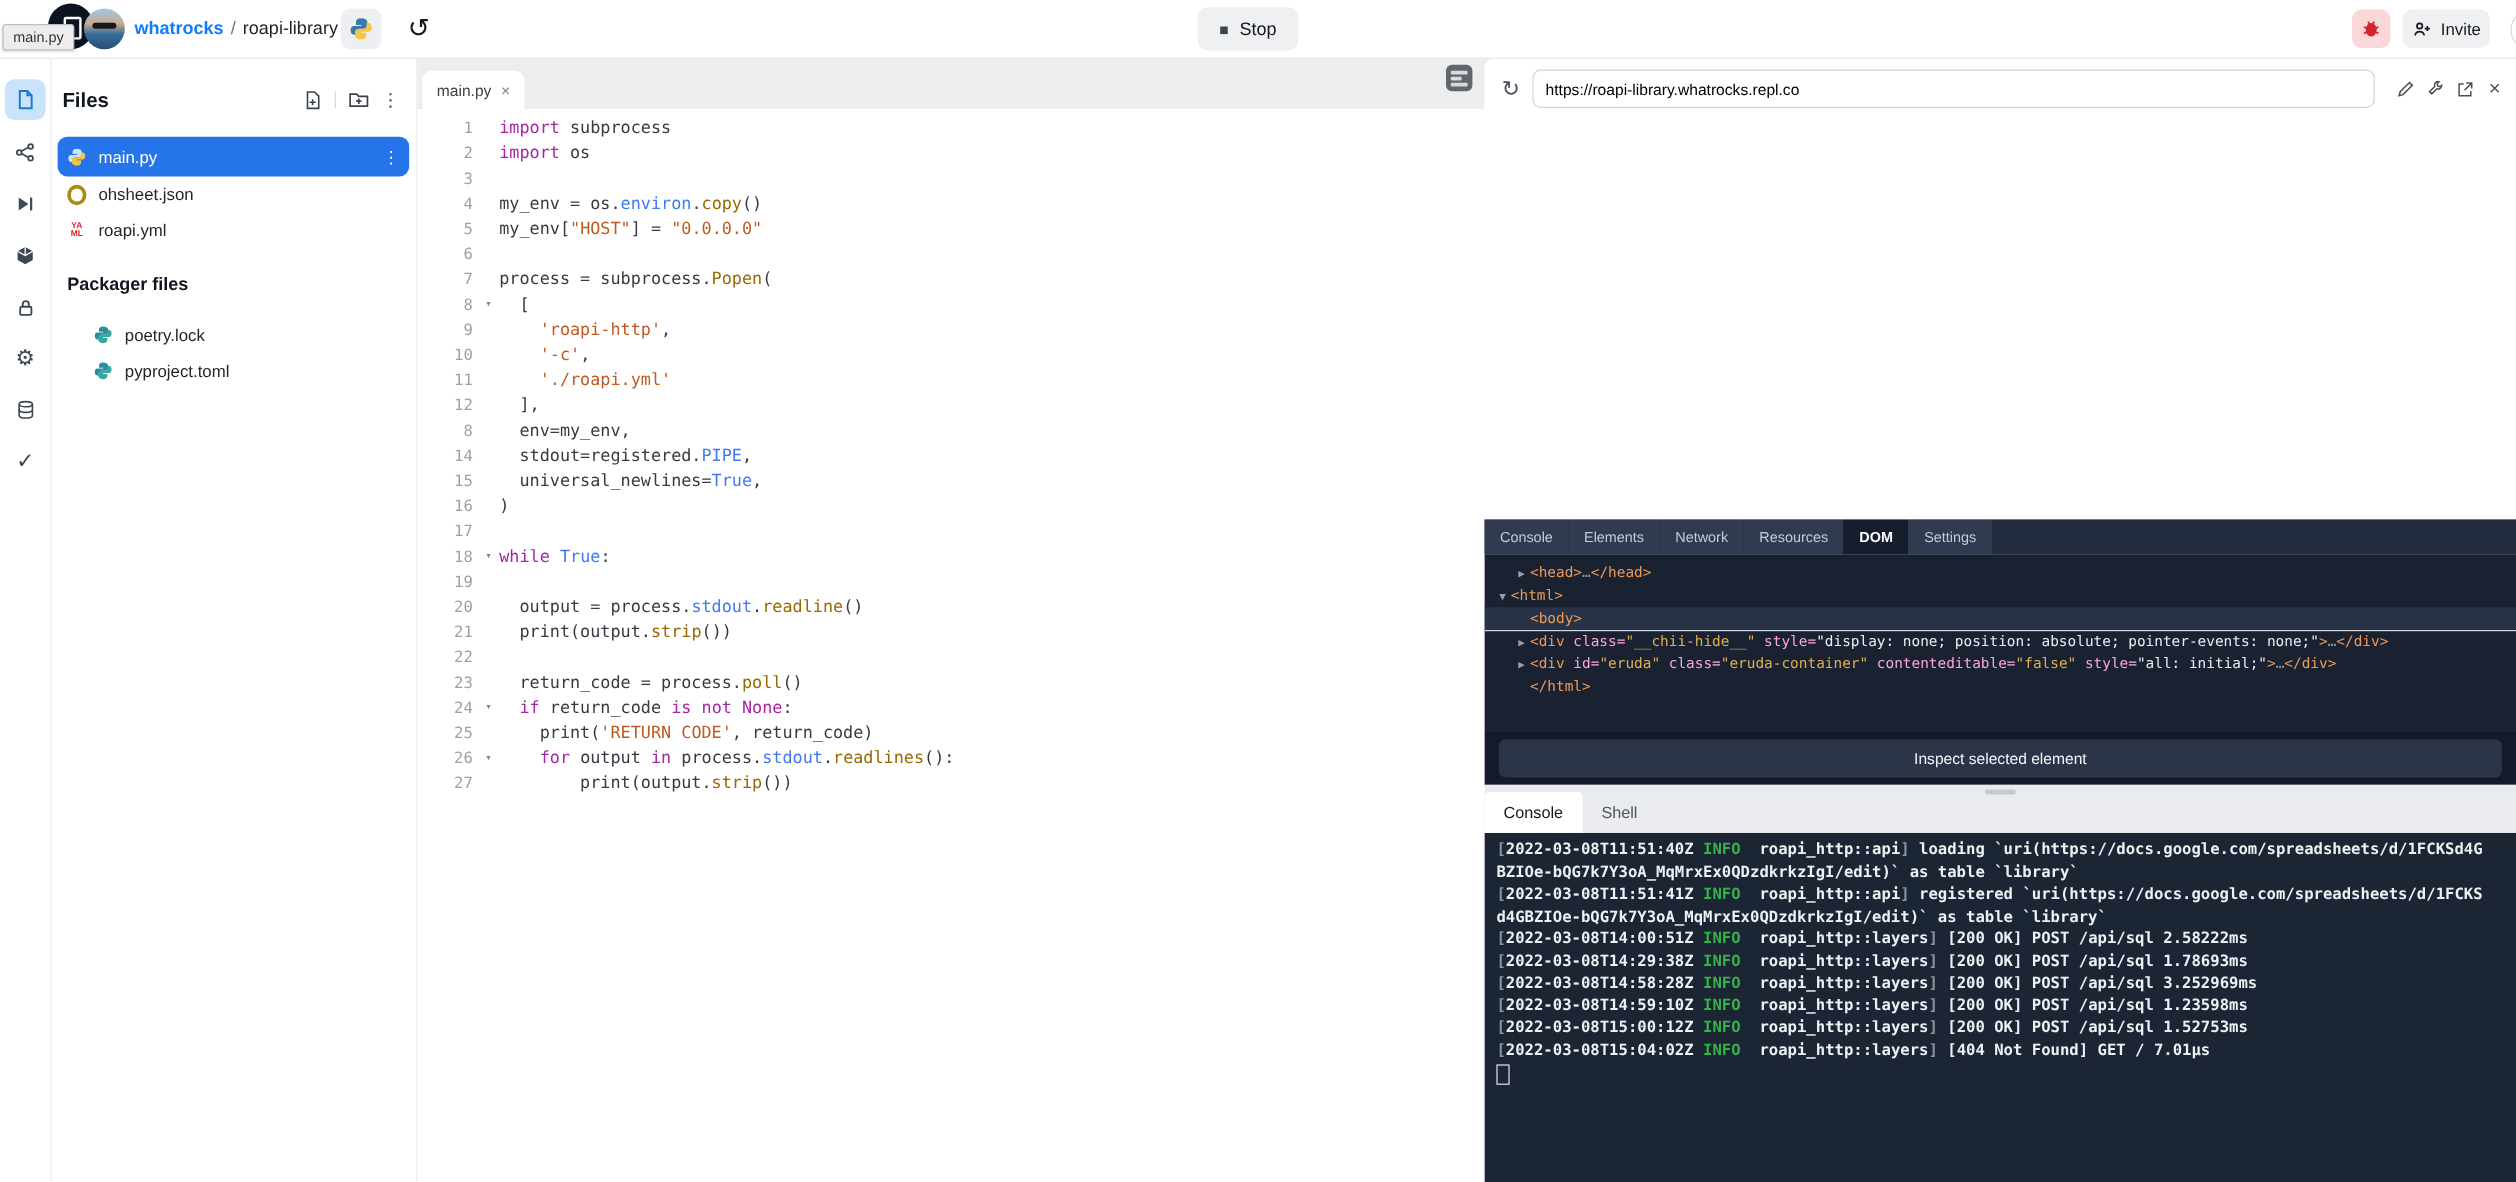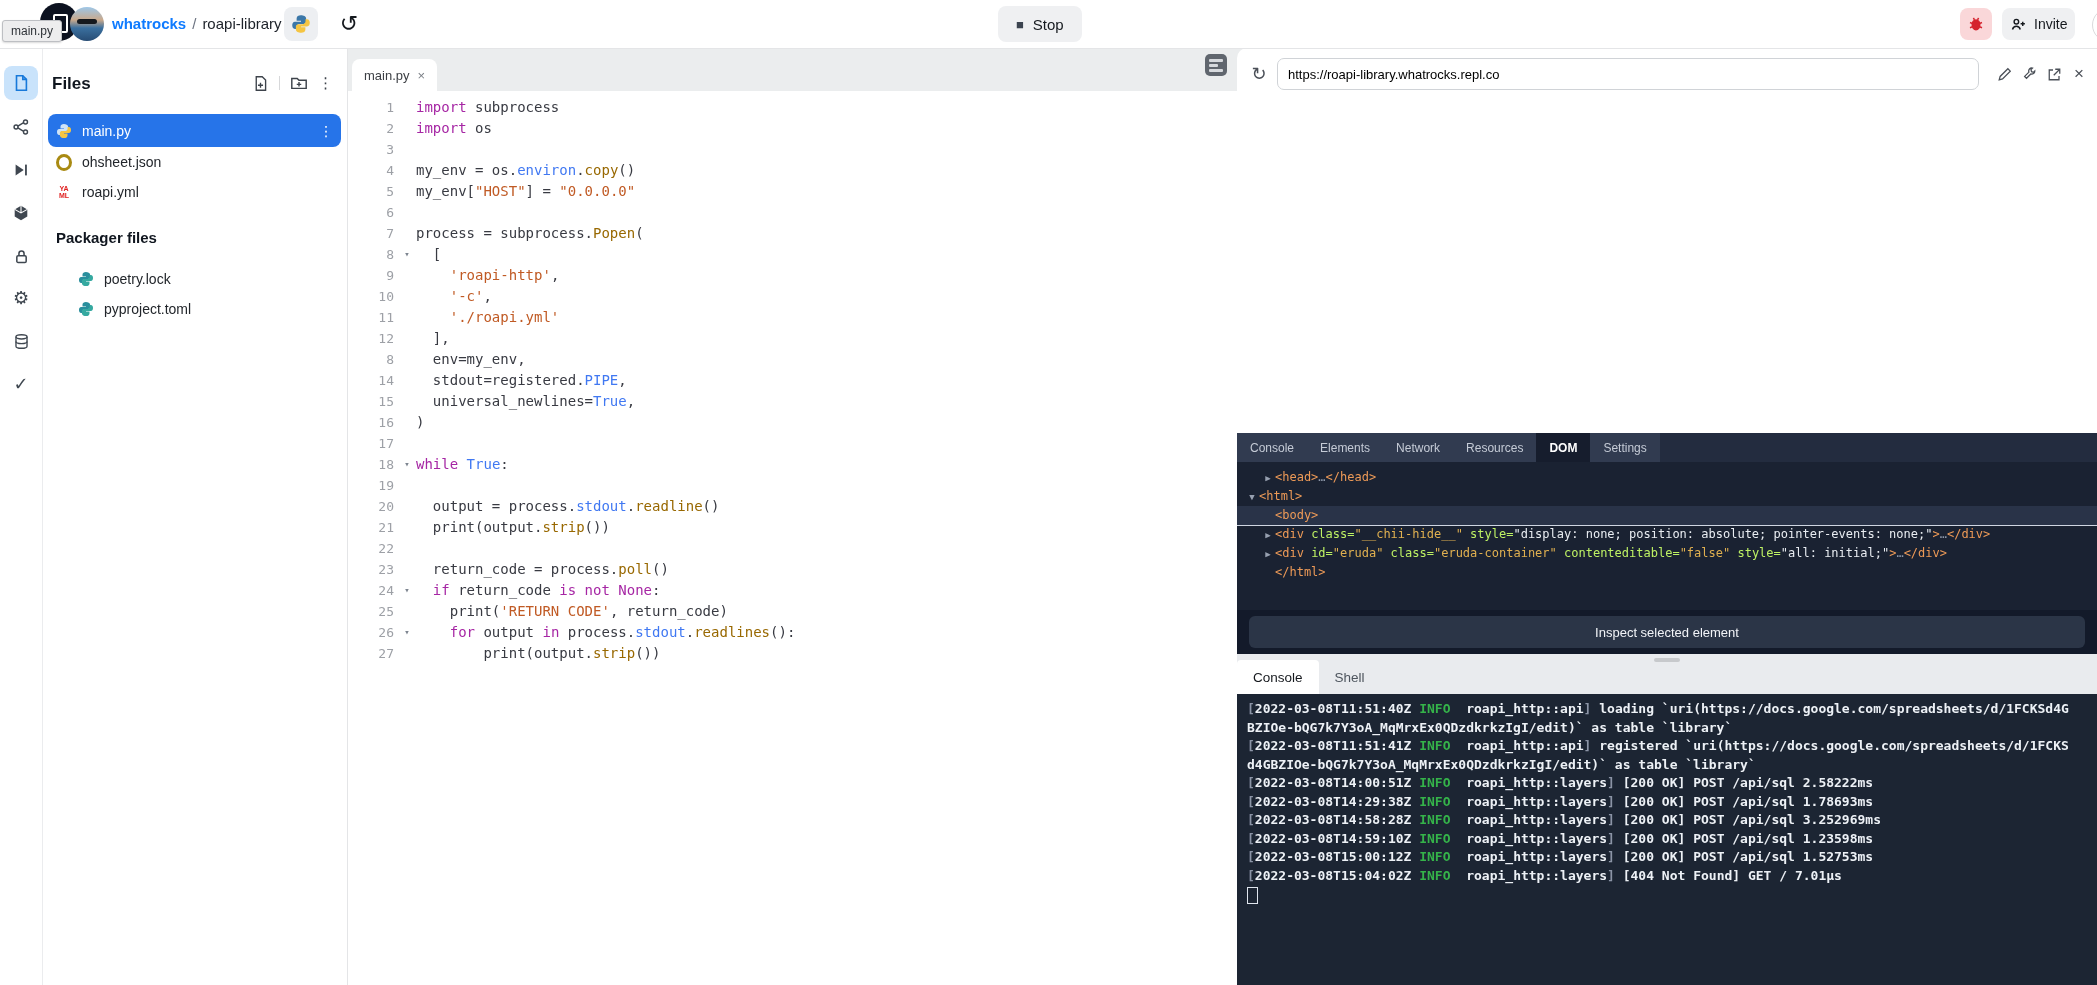--- a/index.html
+++ b/index.html
@@ -85,21 +85,21 @@
   #preview-area{height:333px;background:#fff;flex:none;}
   #devtools-tabs{height:29px;background:#232c3f;display:flex;flex:none;align-items:stretch;}
   .dtab{padding:0 13px;display:flex;align-items:center;font-size:12px;color:#c5cbd6;background:#313b50;cursor:pointer;}
   .dtab.active{background:#161d2d;color:#fff;font-weight:700;}
   .dtab-fill{flex:1;background:#232c3f;}
   #dom-pane{height:142px;background:#1a2232;flex:none;padding:6px 0 0 0;
        font-family:"DejaVu Sans Mono",monospace;font-size:12px;color:#e9edf2;overflow:hidden;}
   .domrow{height:19px;line-height:19px;white-space:pre;cursor:pointer;}
   .domrow.sel{background:#293348;box-shadow:0 1px 0 #cfd6e2;}
   .domarrow{display:inline-block;width:14px;text-align:center;color:#97a0b0;font-size:9px;}
-  .dp-tag{color:#ed9a57;}.dp-attr{color:#bef264;}.dp-val{color:#e0b050;}.dp-css{color:#e9edf2;}.dp-dim{color:#8d97a8;}
+  .dp-tag{color:#ed9a57;}.dp-attr{color:#f9a8d4;}.dp-val{color:#e0b050;}.dp-css{color:#e9edf2;}.dp-dim{color:#8d97a8;}
   #inspect-wrap{height:44px;background:#131a2a;flex:none;padding:6px 12px;box-sizing:border-box;}
   #inspect-btn{height:32px;background:#2b3547;border-radius:6px;display:flex;align-items:center;justify-content:center;
        color:#f2f4f8;font-size:13px;cursor:pointer;}
   #bottom-tabs{height:40px;background:#e9ebee;flex:none;position:relative;display:flex;align-items:flex-end;}
   #drag-handle{position:absolute;left:50%;top:4px;width:26px;height:4px;margin-left:-13px;border-radius:2px;background:#c7c9cc;cursor:ns-resize;}
   .btab{height:34px;display:flex;align-items:center;padding:0 16px;font-size:13.5px;color:#4e555e;cursor:pointer;}
   .btab.active{background:#fff;color:#15181d;border-radius:4px 4px 0 0;}
   #console-pane{flex:1;background:#1c2533;padding:6px 22px 0 10px;overflow:hidden;
        font-family:"DejaVu Sans Mono",monospace;font-size:13px;font-weight:700;line-height:18.5px;color:#edf1f6;}
   .logline{white-space:pre-wrap;word-break:break-all;}

